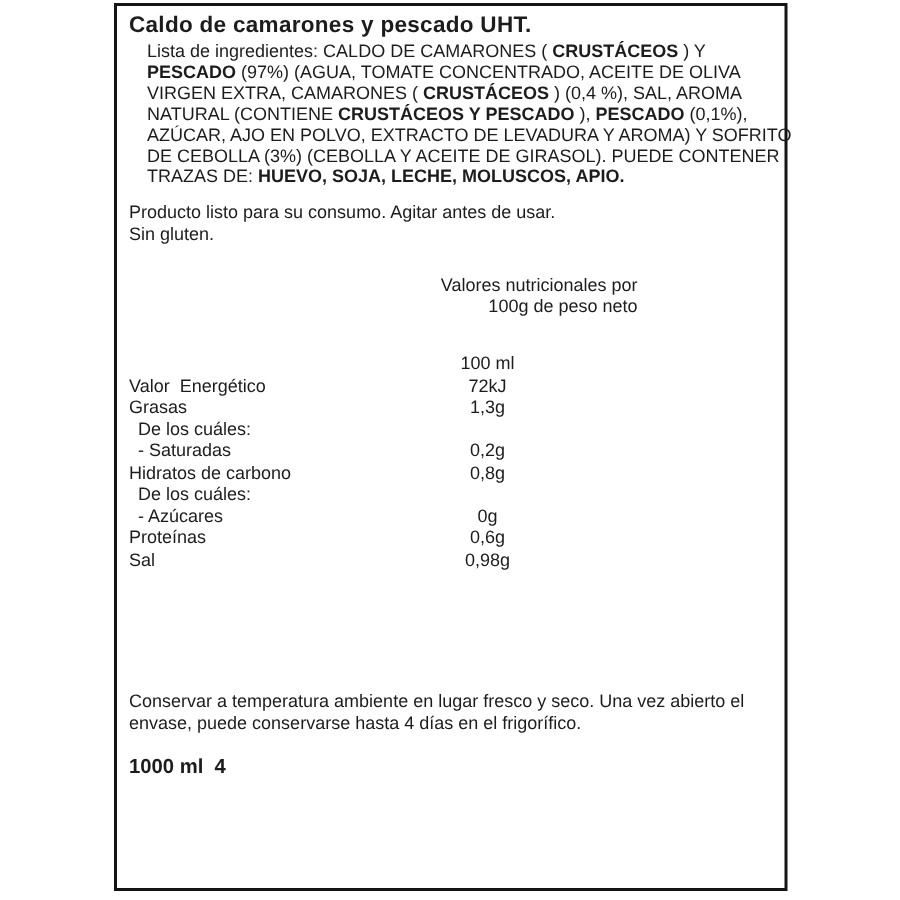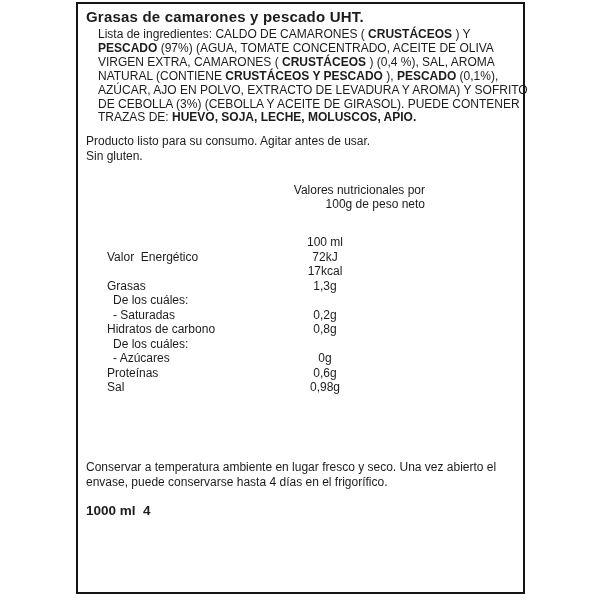--- a/index.html
+++ b/index.html
@@ -64,21 +64,21 @@
     top: 231px;
     width: 428px;
     font-size: 12px;
     line-height: 14.5px;
   }
   .nrow {
     position: relative;
     height: 14.5px;
     white-space: pre;
   }
-  .nlabel { white-space: pre; margin-left: 21px; }
+  .nlabel { white-space: pre; }
   .nlabel.indent1 { padding-left: 6px; }
   .nvalue {
     position: absolute;
     left: 174px;
     top: 0;
     width: 130px;
     text-align: center;
   }
   .storage {
     position: absolute;
@@ -105,41 +105,40 @@
     font-size: 12px;
     line-height: 14.2px;
   }
   .mfr-name { font-weight: bold; }
 </style>
 </head>
 <body>
 
 <div class="label-box">
 
-  <div class="title">Grasas de camarones y pescado UHT.</div>
+  <div class="title">Caldo de camarones y pescado UHT.</div>
 
   <div class="ingredients"><span>Lista de ingredientes: CALDO DE CAMARONES ( </span><span class="bold">CRUSTÁCEOS</span><span> ) Y </span><span class="bold">PESCADO</span><span> (97%) (AGUA, TOMATE CONCENTRADO, ACEITE DE OLIVA VIRGEN EXTRA, CAMARONES ( </span><span class="bold">CRUSTÁCEOS</span><span> ) (0,4 %), SAL, AROMA NATURAL (CONTIENE </span><span class="bold">CRUSTÁCEOS Y PESCADO</span><span> ), </span><span class="bold">PESCADO</span><span> (0,1%), AZÚCAR, AJO EN POLVO, EXTRACTO DE LEVADURA Y AROMA) Y SOFRITO DE CEBOLLA (3%) (CEBOLLA Y ACEITE DE GIRASOL). PUEDE CONTENER TRAZAS DE: </span><span class="bold">HUEVO, SOJA, LECHE, MOLUSCOS, APIO.</span></div>
 
   <div class="claims">
     <div>Producto listo para su consumo. Agitar antes de usar.</div>
     <div>Sin gluten.</div>
   </div>
 
   <div class="nut-heading">
     <div>Valores nutricionales por</div>
     <div>100g de peso neto</div>
   </div>
 
   <div class="nut-table">
     <div class="nrow">
       <span class="nvalue">100 ml</span>
     </div>
     <div>
         <div class="nrow"><span class="nlabel">Valor  Energético</span><span class="nvalue">72kJ</span></div>
-        <div class="nrow"><span class="nlabel"></span><span class="nvalue">17kcal</span></div>
         <div class="nrow"><span class="nlabel">Grasas</span><span class="nvalue">1,3g</span></div>
         <div class="nrow"><span class="nlabel indent1">De los cuáles:</span><span class="nvalue"></span></div>
         <div class="nrow"><span class="nlabel indent1">- Saturadas</span><span class="nvalue">0,2g</span></div>
         <div class="nrow"><span class="nlabel">Hidratos de carbono</span><span class="nvalue">0,8g</span></div>
         <div class="nrow"><span class="nlabel indent1">De los cuáles:</span><span class="nvalue"></span></div>
         <div class="nrow"><span class="nlabel indent1">- Azúcares</span><span class="nvalue">0g</span></div>
         <div class="nrow"><span class="nlabel">Proteínas</span><span class="nvalue">0,6g</span></div>
         <div class="nrow"><span class="nlabel">Sal</span><span class="nvalue">0,98g</span></div>
       </div>
   </div>

